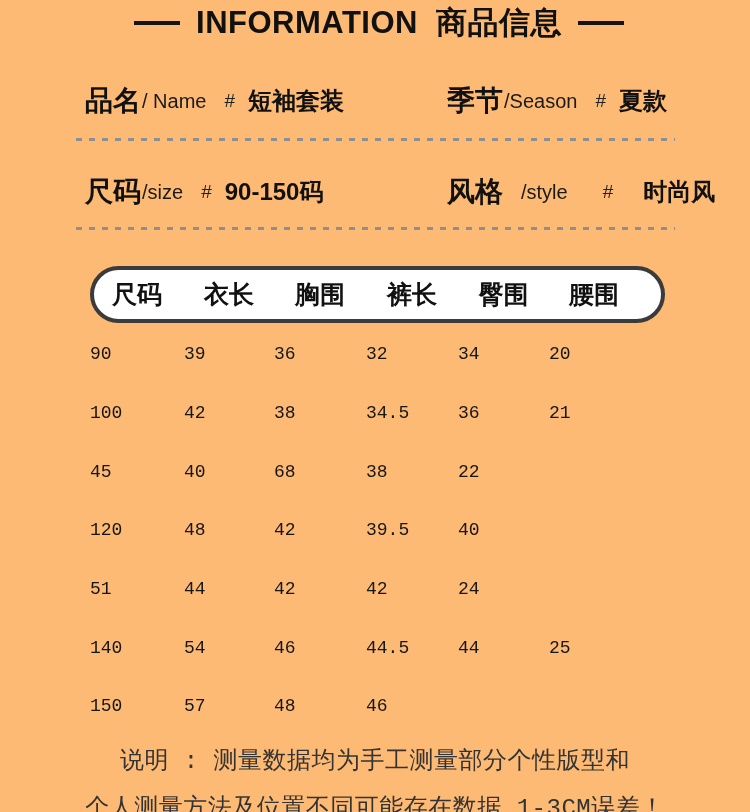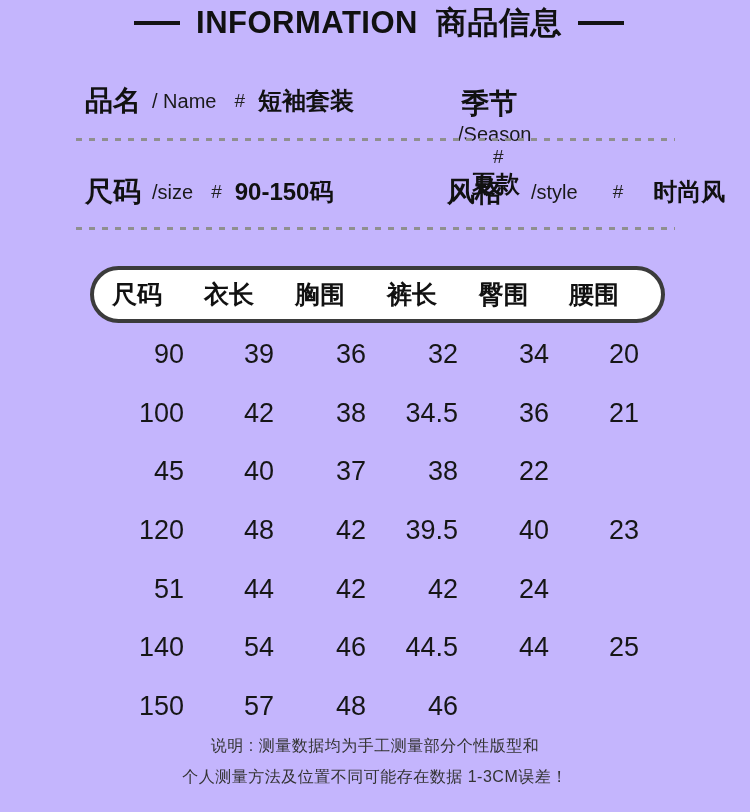--- a/index.html
+++ b/index.html
@@ -4,21 +4,21 @@
 <style>
   html, body {
     margin: 0;
     padding: 0;
     background: #ffffff;
   }
   .page {
     position: relative;
     width: 750px;
     height: 812px;
-    background: #c4b5fd;
+    background: #fdba74;
     font-family: "Liberation Sans", "DejaVu Sans", sans-serif;
     color: #151515;
     overflow: hidden;
   }
 
   
   .title-row {
     position: absolute;
     top: 3px;
     left: 8px;
@@ -55,36 +55,36 @@
   }
   .field .lz {
     font-size: 28px;
     font-weight: 700;
     color: #111111;
   }
   .field .le {
     font-size: 20px;
     font-weight: 400;
     color: #1a1a1a;
-    margin-left: 11px;
+    margin-left: 1px;
   }
   .field .hash {
     font-size: 19px;
     font-weight: 400;
     color: #222222;
     margin-left: 18px;
   }
   .field .val {
     font-size: 24px;
     font-weight: 700;
     color: #111111;
     margin-left: 13px;
   }
   .f1 { left: 85px;  top: 85px; }
-  .f2 { left: 447px; top: 85px; flex-direction: column; }
+  .f2 { left: 447px; top: 85px; }
   .f3 { left: 85px;  top: 176px; }
   .f4 { left: 447px; top: 176px; gap: 17px; }
 
   
   .divider {
     position: absolute;
     left: 76px;
     width: 599px;
     height: 2.5px;
     background-image: repeating-linear-gradient(90deg,
@@ -127,41 +127,43 @@
   .rows {
     position: absolute;
     left: 90px;
     top: 325px;
   }
   .trow {
     height: 58.7px;
     align-items: center;
   }
   .tcell {
-    text-align: right;
-    font-size: 27px;
+    text-align: left;
+    font-size: 18px;
     font-weight: 500;
     color: #161616;
+    font-family: Liberation Mono, monospace;
   }
 
   
   .note {
     position: absolute;
     top: 730px;
     left: 0;
     right: 0;
     text-align: center;
   }
   .note p {
-    margin: 0;
-    font-size: 16px;
+    margin: 16px;
+    font-size: 24px;
     line-height: 31px;
     font-weight: 400;
     color: #333333;
     letter-spacing: 0.5px;
+    font-family: Liberation Mono, monospace;
   }
 </style>
 </head>
 <body>
 
 <div class="page">
 
   <header class="title-row">
     <span class="title-dash"></span>
     <div class="title-text">
@@ -222,31 +224,30 @@
       <div class="tcell">100</div>
       <div class="tcell">42</div>
       <div class="tcell">38</div>
       <div class="tcell">34.5</div>
       <div class="tcell">36</div>
       <div class="tcell">21</div>
     </div>
     <div class="trow table-grid">
       <div class="tcell">45</div>
       <div class="tcell">40</div>
-      <div class="tcell">37</div>
+      <div class="tcell">68</div>
       <div class="tcell">38</div>
       <div class="tcell">22</div>
     </div>
     <div class="trow table-grid">
       <div class="tcell">120</div>
       <div class="tcell">48</div>
       <div class="tcell">42</div>
       <div class="tcell">39.5</div>
       <div class="tcell">40</div>
-      <div class="tcell">23</div>
     </div>
     <div class="trow table-grid">
       <div class="tcell">51</div>
       <div class="tcell">44</div>
       <div class="tcell">42</div>
       <div class="tcell">42</div>
       <div class="tcell">24</div>
     </div>
     <div class="trow table-grid">
       <div class="tcell">140</div>

